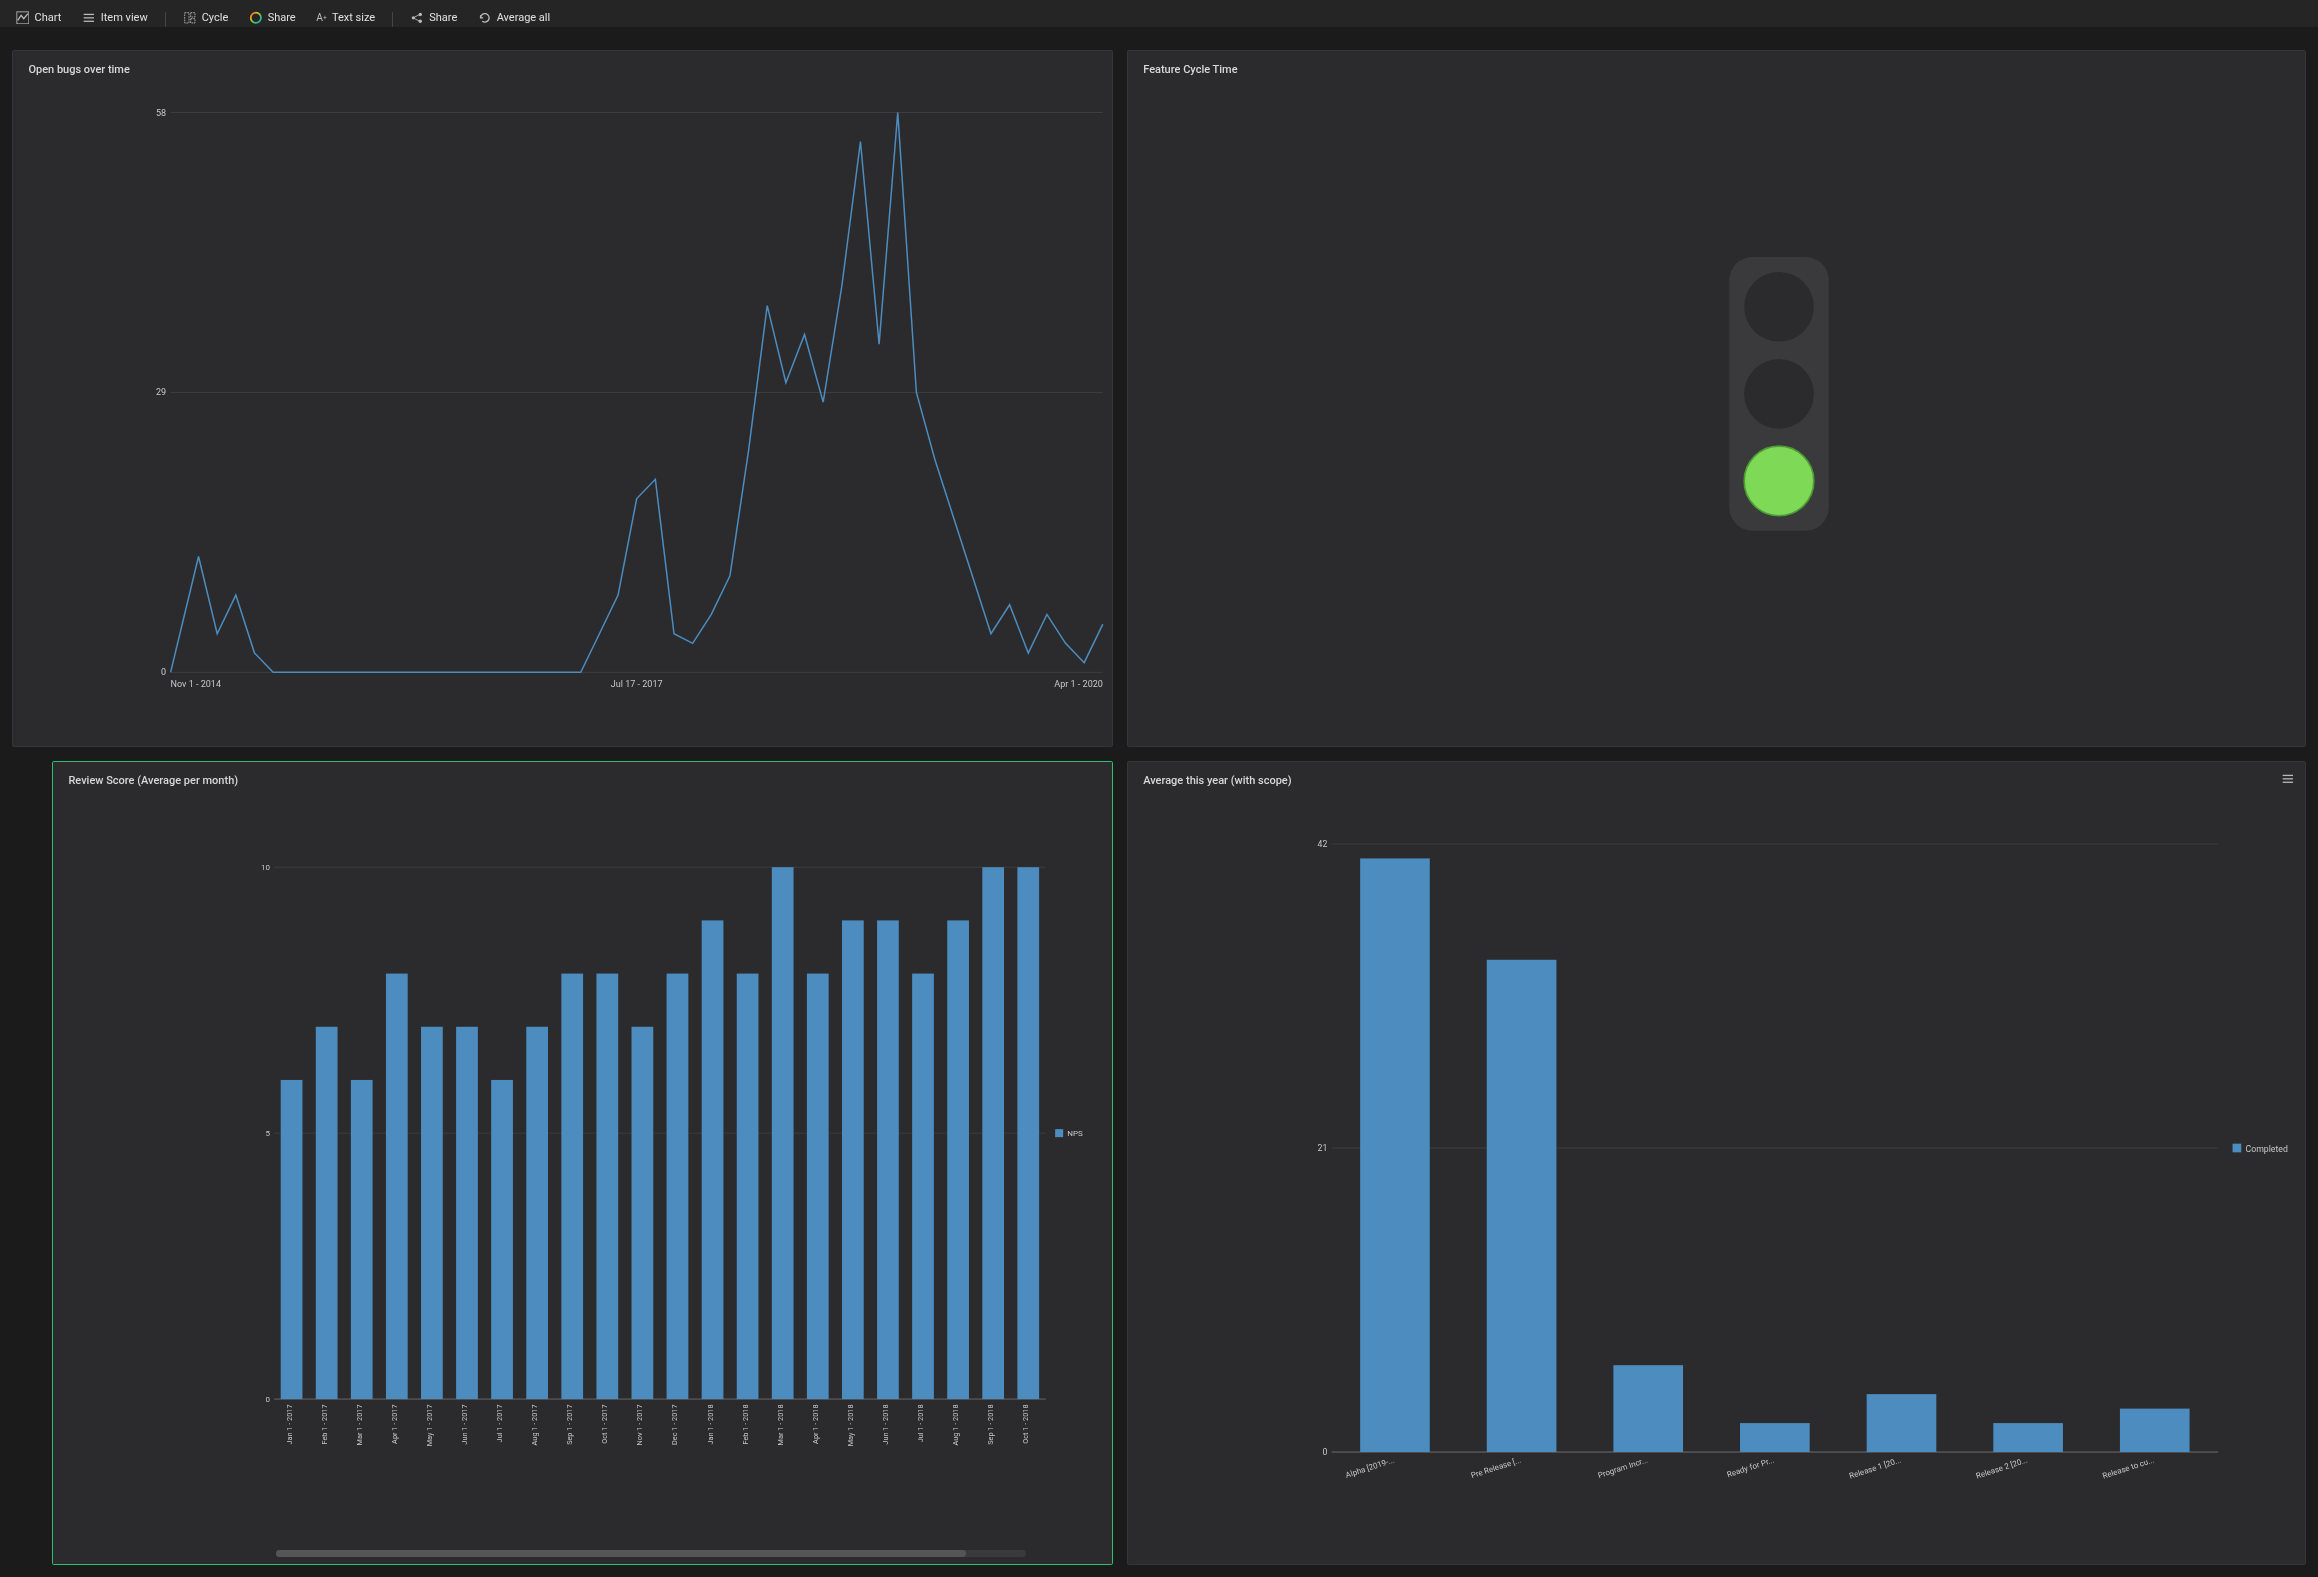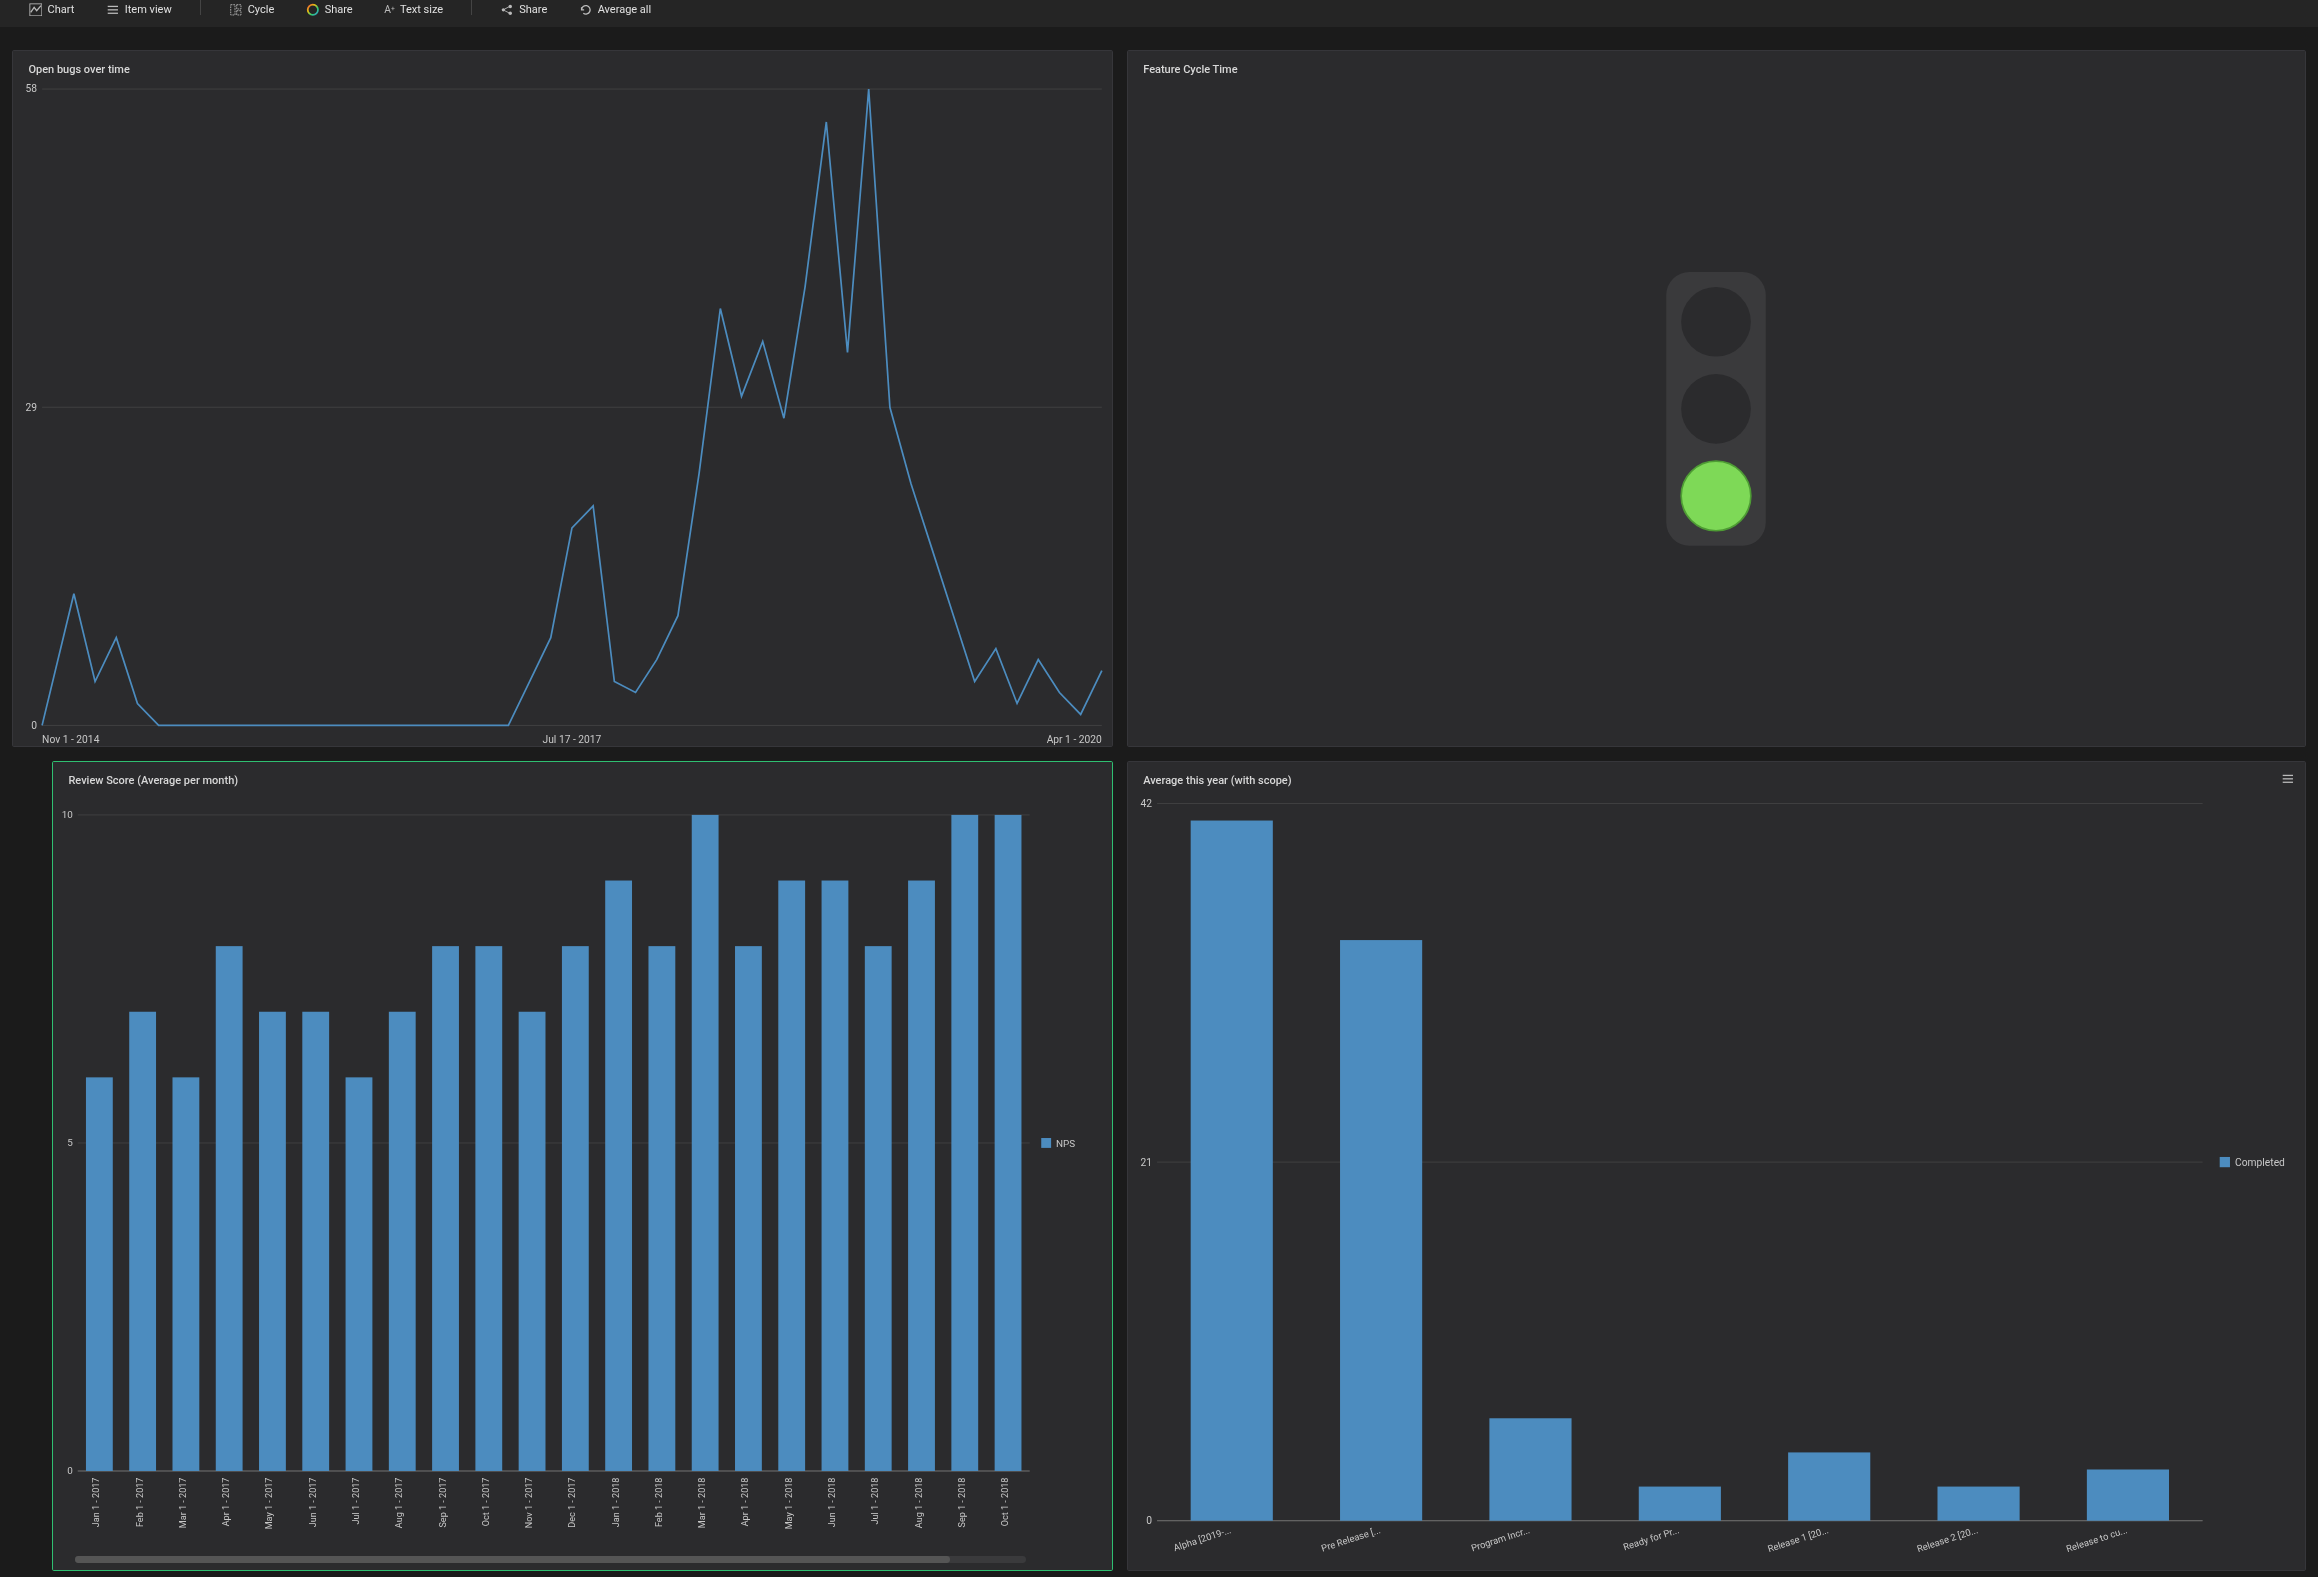--- a/index.html
+++ b/index.html
@@ -6,25 +6,25 @@
   html,body { width:100%; height:100%; }
   body {
     background:#1b1b1b;
     font-family: -apple-system, "Segoe UI", Roboto, Arial, sans-serif;
     color:#d6d6d6;
     font-size:11px;
     overflow:hidden;
   }
   .toolbar {
     display:flex;
-    align-items:flex-start;
+    align-items:flex-end;
     height:27px;
     background:#252525;
-    padding:0 22px;
-    gap:18px;
+    padding:0 9px;
+    gap:7px;
   }
   .tb-item {
     display:flex;
     align-items:center;
     gap:5.1px;
     padding:2.6px 6.8px;
     cursor:pointer;
     border-radius:1.7px;
     color:#e0e0e0;
     font-size:11px;
@@ -44,21 +44,20 @@
     grid-template-columns: 48% 1fr;
     grid-template-rows: 46% 1fr;
     gap:13.7px;
   }
   .panel {
     background:#2b2b2d;
     border:0.9px solid #36363a;
     border-radius:1.7px;
     position:relative;
     display:flex;
-    flex-direction:column;
   }
   .panel.selected { border:0.9px solid #2fbf71;margin-left:40px; }
   .panel-title {
     color:#d8d8d8;
     font-size:11px;
     font-weight:500;
     padding:12px 15.4px 3.4px 15.4px;
   }
   .panel-body { flex:1; position:relative; }
   .menu-btn {

